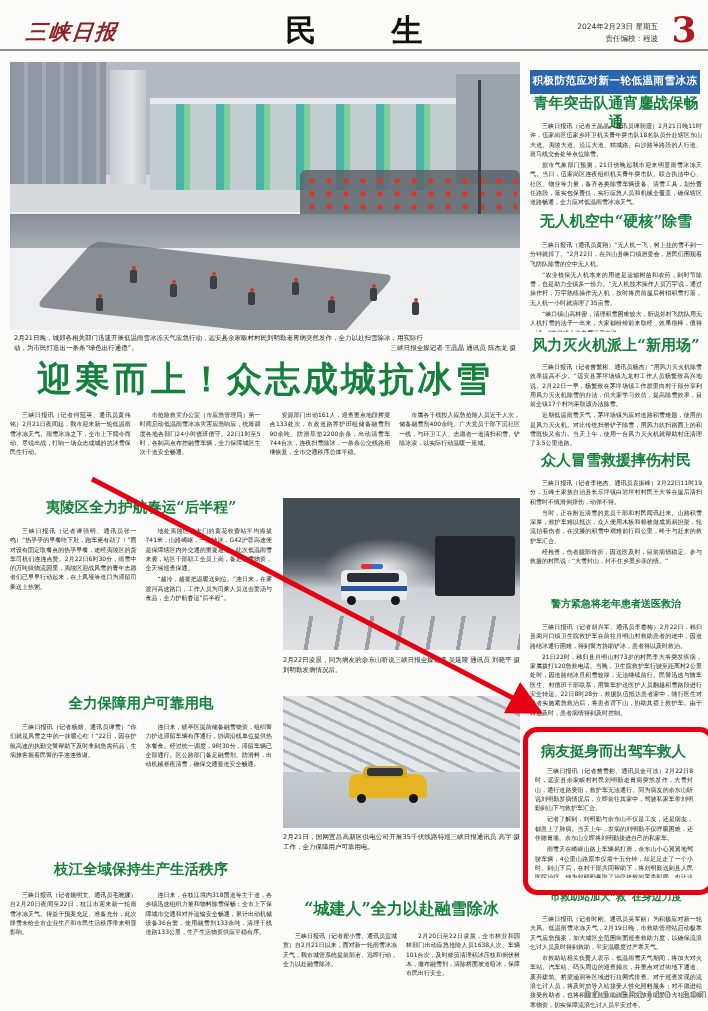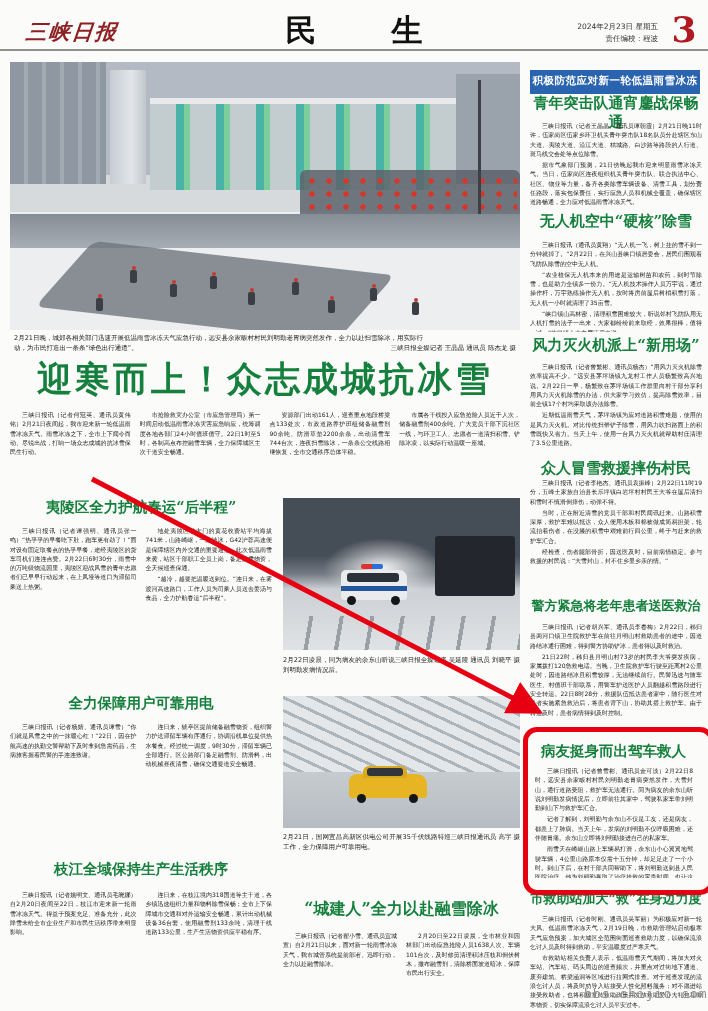--- a/index.html
+++ b/index.html
@@ -63,21 +63,21 @@
   .lead-col{flex:1;}
   .art-title-l{left:10px;width:262px;font-size:14.5px;}
   .art-body-l{left:10px;width:262px;}
   .mid-title{left:283px;top:899px;width:237px;font-size:16px;}
   .mid-body{left:283px;top:931px;width:237px;height:78px;}
   
   .kicker{left:530px;top:70px;width:170px;height:24px;background:#2a64ae;color:#fff;
           font-weight:bold;font-size:10.5px;line-height:20px;text-align:center;letter-spacing:.5px;}
   .r-t{left:530px;width:172px;}
   .r-b{left:530px;width:172px;}
-  .t15{font-size:15px;} .t13{font-size:13px;}
+  .t15{font-size:15px;} .t13{font-size:10px;}
   .redbox{left:523px;top:727px;width:181px;height:158px;border:5px solid #e60012;border-radius:14px;z-index:6;background:transparent;}
   .rb-title{left:0;top:10px;width:171px;font-size:14.5px;position:absolute;}
   .rb-body{left:7px;top:34px;width:158px;height:112px;position:absolute;}
   .watermark{left:584px;top:986px;font-family:"DejaVu Sans Mono",monospace;font-size:13px;color:#8f8f8f;letter-spacing:1px;z-index:40;}
   svg.arrow{position:absolute;left:0;top:0;width:708px;height:1011px;pointer-events:none;z-index:30;}
 </style>
 </head>
 <body>
 
 <div id="page">
@@ -204,21 +204,21 @@
       <p>“农业植保无人机本来的用途是运输树苗和农药，到时节除雪，也是助力全镇多一份力。”无人机技术操作人员万宇说，通过操作杆，万宇熟练操作无人机，按时将房前屋后树梢积雪打落，无人机一小时就清理了35亩雪。</p>
       <p>“峡口镇山高林密，清理积雪困难较大，听说邻村飞防队用无人机打雪的法子一出来，大家都纷纷前来取经，效果很棒，值得一试。”峡口镇人大主席汪远忠说。</p>
   </div>
 
   <div class="abs hl r-t t15" style="top:336px;">风力灭火机派上“新用场”</div>
   <div class="abs body-sm r-b" style="top:362px;height:84px;">
     <p>三峡日报讯（记者曾繁彬、通讯员杨杰）“用风力灭火机除雪效率提高不少。”远安县茅坪场镇九龙村工作人员杨繁致高兴地说。2月22日一早，杨繁致在茅坪场镇工作群里向村干部分享利用风力灭火机除雪的办法，供大家学习效仿，提高除雪效率，目前全镇17个村均采取该办法除雪。</p>
       <p>近期低温雨雪天气，茅坪场镇为应对道路积雪难题，使用的是风力灭火机。对比传统扫帚铲子除雪，用风力吹扫路面上的积雪既快又省力。当天上午，使用一台风力灭火机就帮助村庄清理了3.5公里道路。</p>
   </div>
 
-  <div class="abs hl r-t t15" style="top:451px;margin-top:8px;">众人冒雪救援摔伤村民</div>
+  <div class="abs hl r-t t15" style="top:451px;">众人冒雪救援摔伤村民</div>
   <div class="abs body-sm r-b" style="top:478px;height:114px;">
     <p>三峡日报讯（记者李艳杰、通讯员袁振峰）2月22日11时19分，五峰土家族自治县长乐坪镇白岩坪村村民王大爷在屋后清扫积雪时不慎滑倒摔伤，动弹不得。</p>
       <p>当时，正在附近清雪的党员干部和村民闻讯赶来。山路积雪深厚，救护车难以抵达，众人便用木板和棉被做成简易担架，轮流抬着伤者，在没膝的积雪中艰难前行四公里，终于与赶来的救护车汇合。</p>
       <p>经检查，伤者腿部骨折，因送医及时，目前病情稳定。参与救援的村民说：“大雪封山，封不住乡里乡亲的情。”</p>
   </div>
 
   <div class="abs hl r-t t13" style="top:597px;">警方紧急将老年患者送医救治</div>
   <div class="abs body-sm r-b" style="top:622px;height:102px;">
     <p>三峡日报讯（记者胡兴军、通讯员李春梅）2月22日，秭归县两河口镇卫生院救护车在前往月明山村救助患者的途中，因道路结冰通行困难，得到警方协助铲冰，患者得以及时救治。</p>
       <p>21日22时，秭归县月明山村73岁的村民李大爷突发疾病，家属拨打120急救电话。当晚，卫生院救护车行驶至距离村2公里处时，因道路结冰且积雪较厚，无法继续前行。民警迅速与随车医生、村值班干部联系，用警车护送医护人员翻越积雪路段进行安全转运。22日8时28分，救援队伍抵达患者家中，随行医生对患者实施紧急救治后，将患者背下山，协助其搭上救护车。由于转运及时，患者病情得到及时控制。</p>

